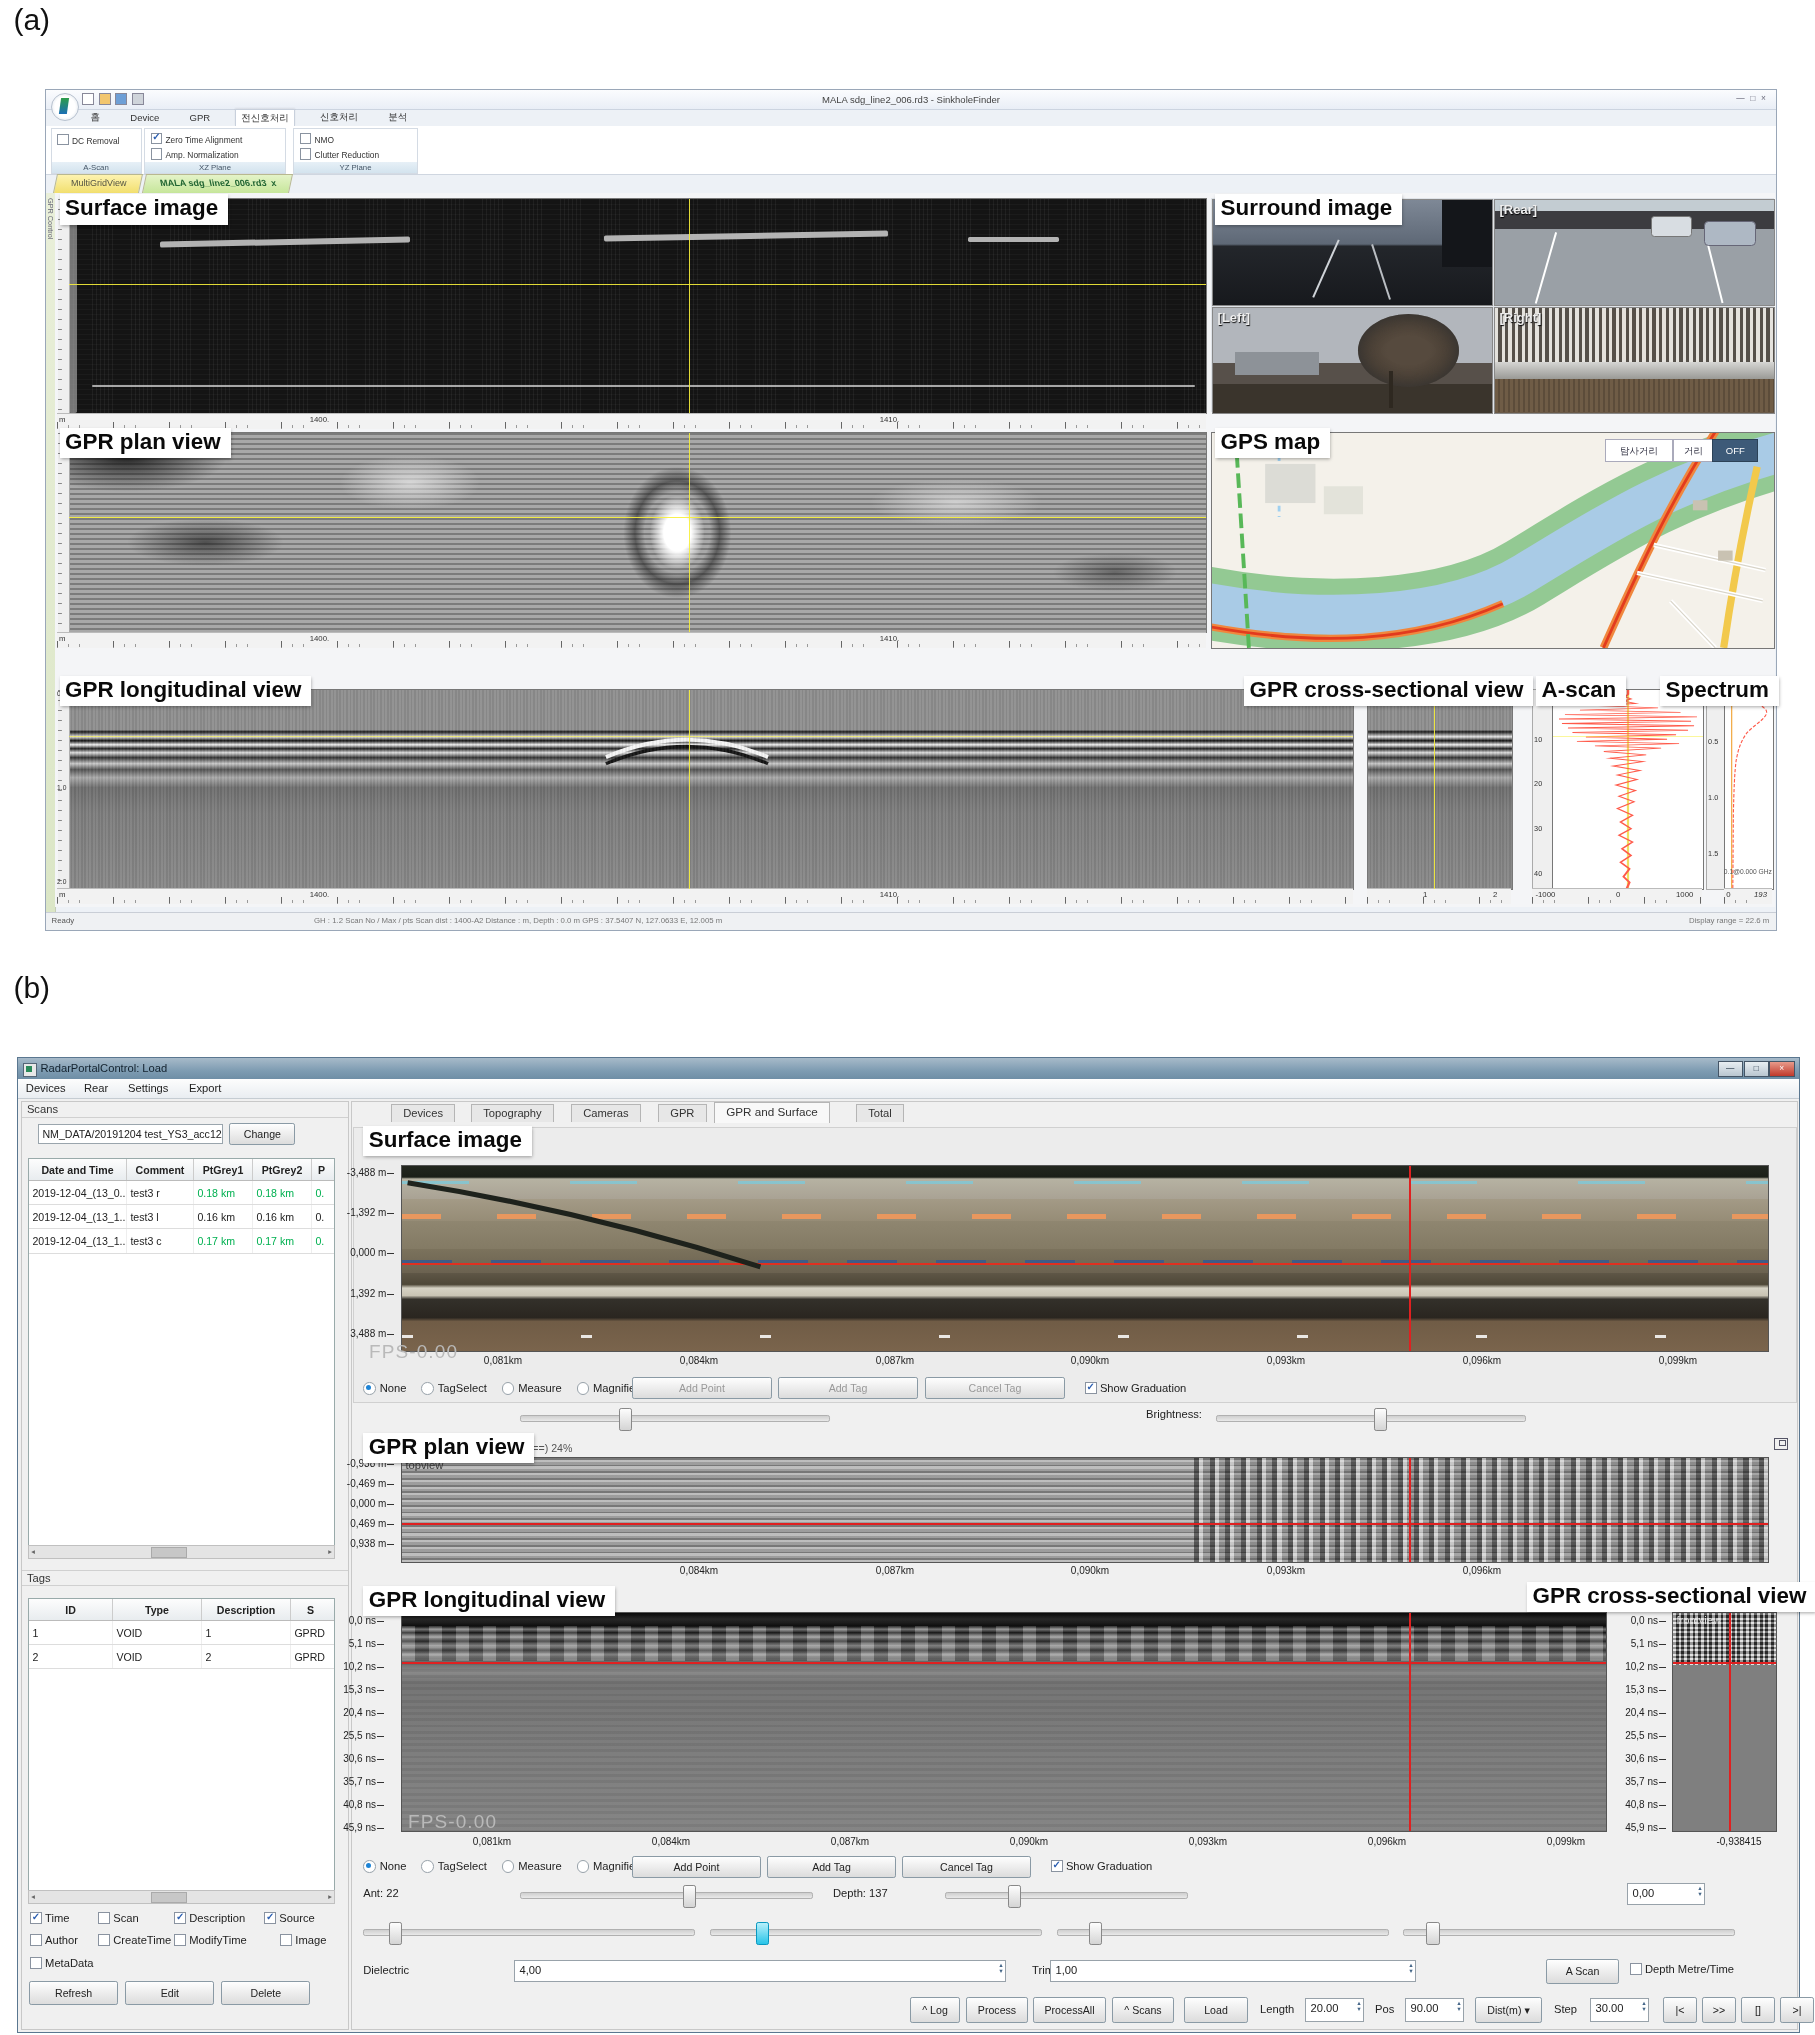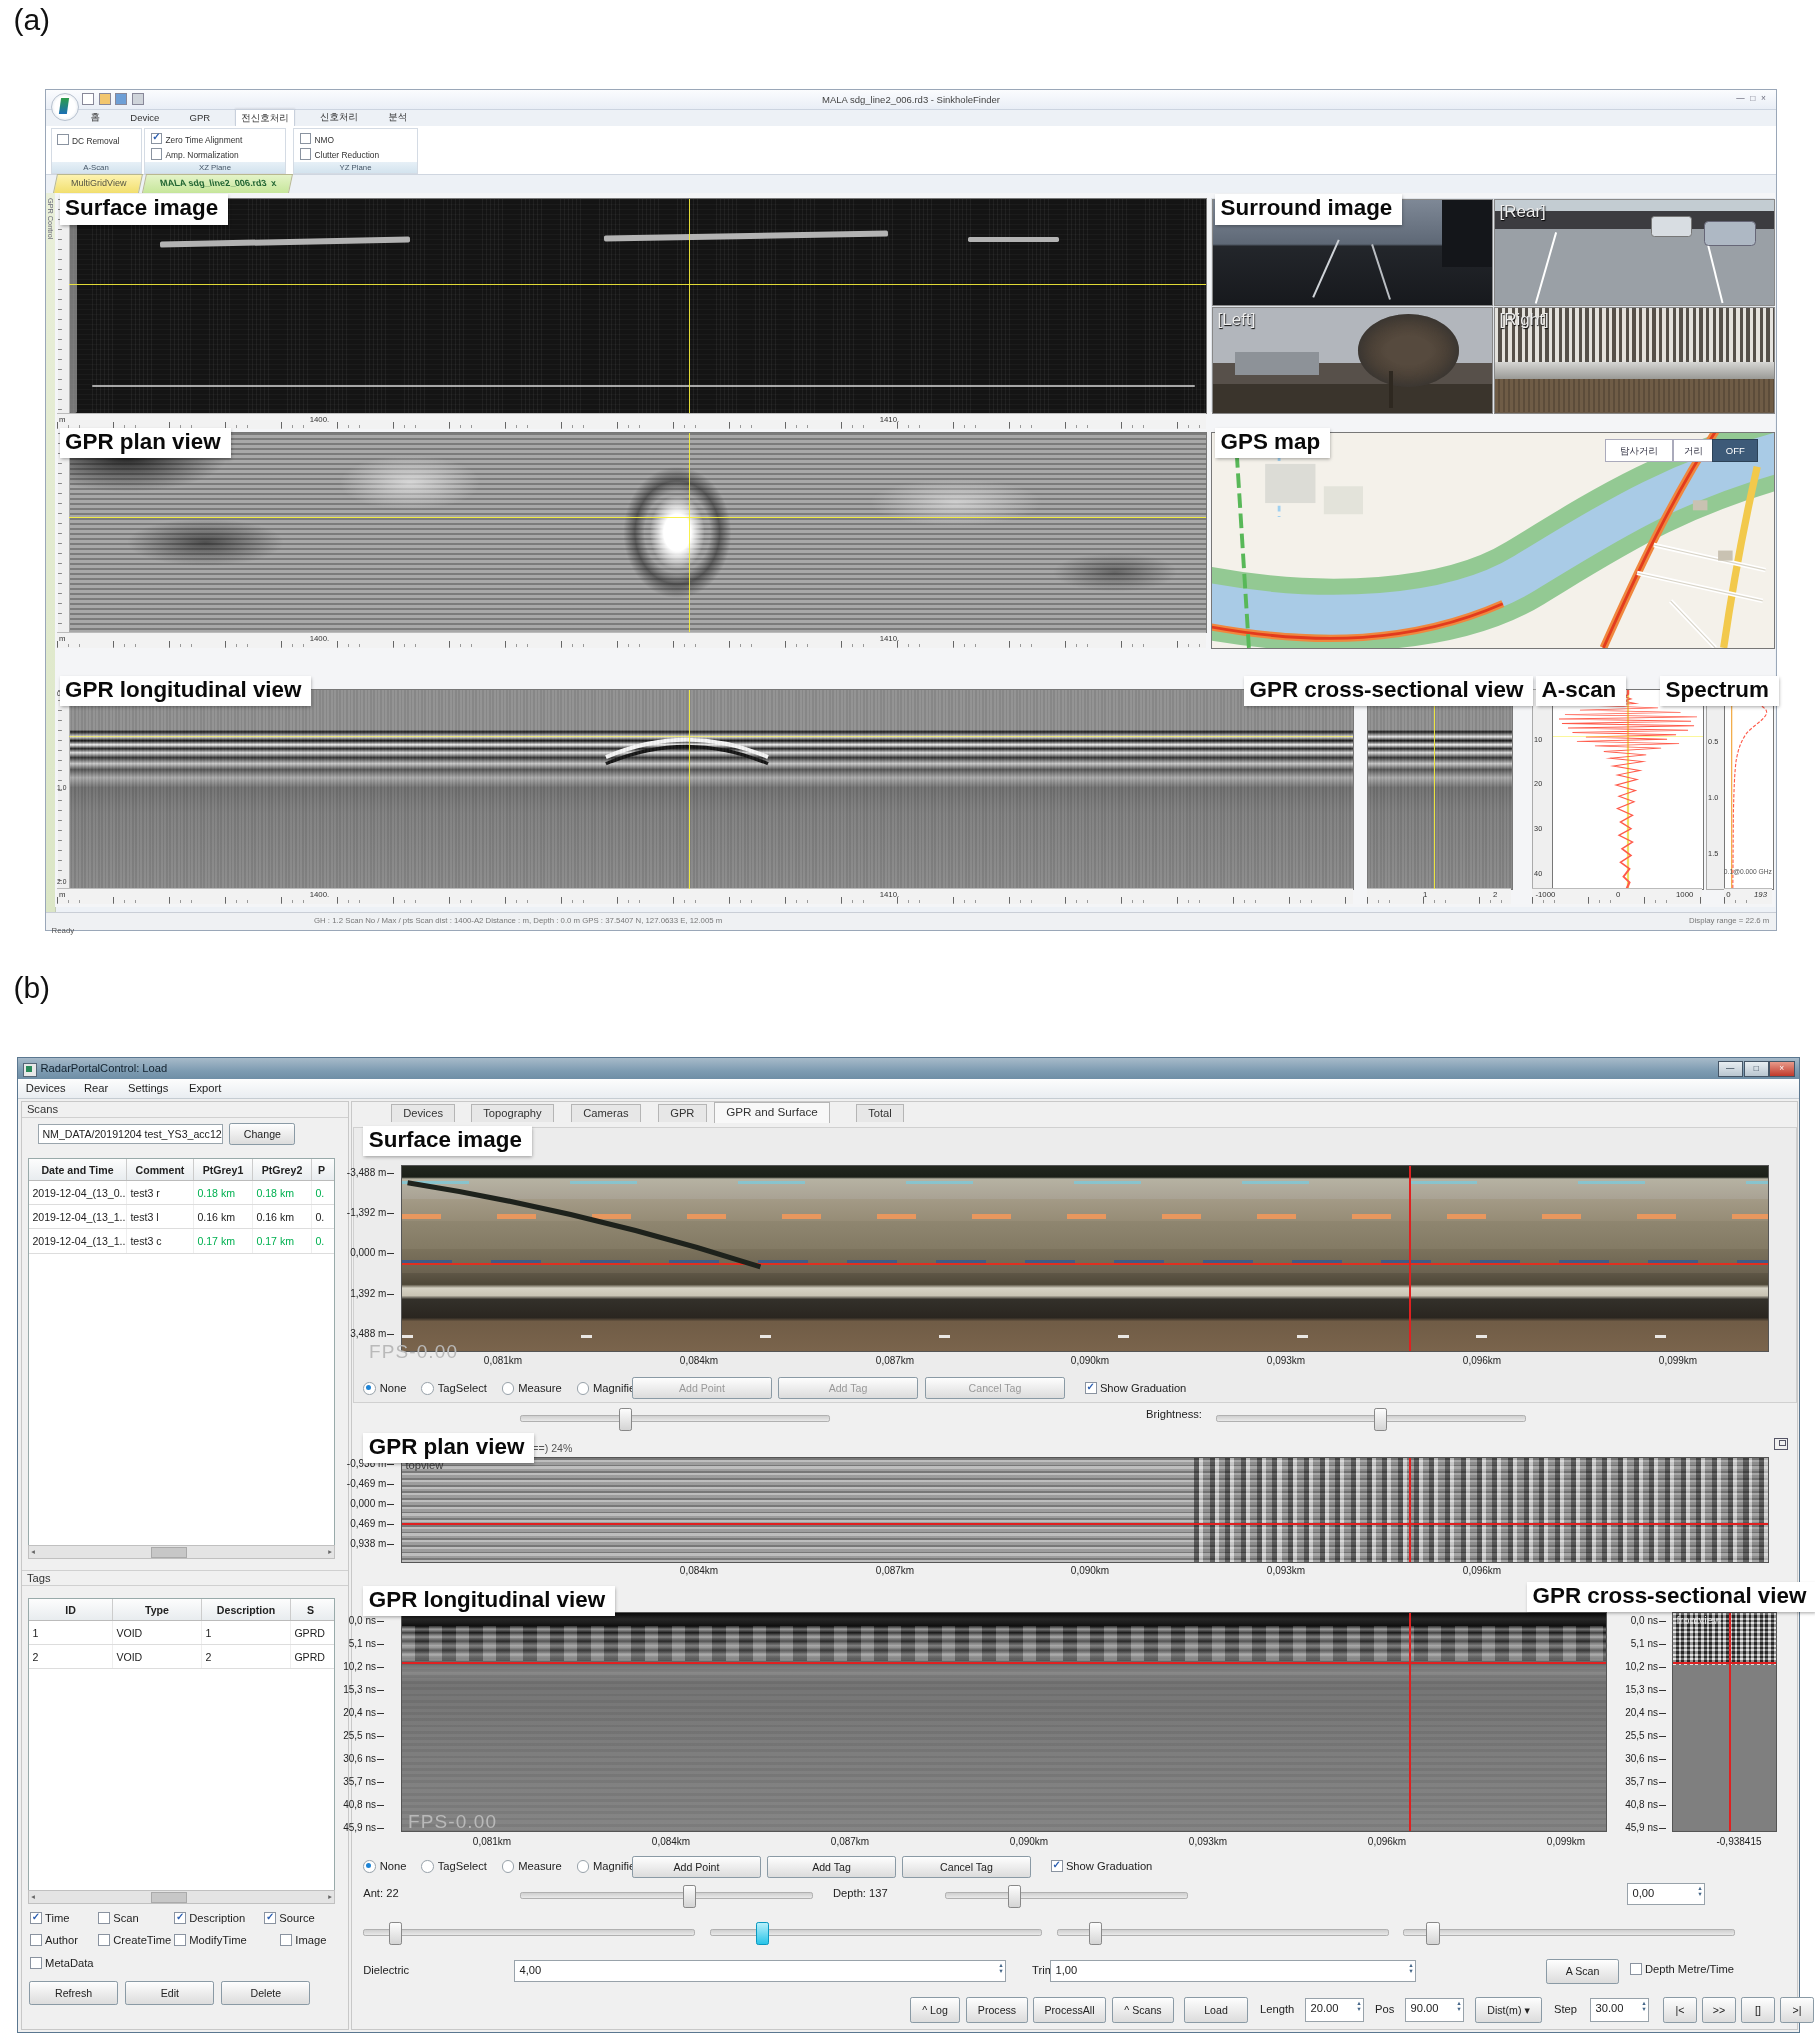--- a/index.html
+++ b/index.html
@@ -48,21 +48,21 @@
     radial-gradient(ellipse 73px 89px at 53.5% 50%, rgba(255,255,255,0) 45%, rgba(30,30,30,.55) 58%, rgba(255,255,255,0) 74%),
     radial-gradient(ellipse 145px 50px at 5% 12%, rgba(15,15,15,.85), transparent 70%),
     radial-gradient(ellipse 112px 34px at 12% 55%, rgba(20,20,20,.6), transparent 70%),
     radial-gradient(ellipse 101px 39px at 30% 25%, rgba(235,235,235,.7), transparent 70%),
     radial-gradient(ellipse 123px 34px at 78% 35%, rgba(240,240,240,.55), transparent 70%),
     radial-gradient(ellipse 89px 28px at 92% 70%, rgba(25,25,25,.45), transparent 70%),
     repeating-linear-gradient(180deg, rgba(0,0,0,.20) 0 2.2px, rgba(255,255,255,.14) 2.2px 5px);}
   .tex-longA{background:linear-gradient(180deg,#8e8e8e 0%,#8e8e8e 20%,#1a1a1a 21%,#e8e8e8 23.5%,#111 25.5%,#f2f2f2 27.5%,#222 29.5%,#ddd 31.5%,#333 34%,#c8c8c8 37%,#555 40%,#aaa 44%,#6f6f6f 49%,#7d7d7d 62%,#888 100%);background-blend-mode:normal;}
   .tex-longA::after{content:"";position:absolute;inset:0;background:repeating-linear-gradient(90deg,rgba(255,255,255,.05) 0 1.7px,rgba(0,0,0,.05) 1.7px 3.4px);}
   .surround-cell{position:absolute;border:0.6px solid #888;overflow:hidden;}
-  .camlbl{position:absolute;left:4.5px;top:2.2px;color:#eee;font-size:17px;text-shadow:0.6px 0.6px 1.1px #000;z-index:2;}
+  .camlbl{position:absolute;left:4.5px;top:2.2px;color:#eee;font-size:13px;text-shadow:0.6px 0.6px 1.1px #000;z-index:2;font-weight:bold;}
   .mapbtn{position:absolute;top:5.6px;height:21px;font-size:9.5px;text-align:center;line-height:21px;z-index:5;}
   .a-status{position:absolute;left:0;bottom:0;width:100%;height:17px;background:#eff1f3;border-top:0.6px solid #c9ced6;font-size:7.8px;color:#555;}
   
   #winB{position:absolute;left:17px;top:1057px;width:1781px;height:974px;background:#f0f0f0;border:1.1px solid #5a7790;}
   .b-title{position:absolute;left:0;top:0;width:100%;height:21px;background:linear-gradient(#a7bac9,#7e9cb2 60%,#6e8ea6);}
   .b-title .ic{position:absolute;left:4.5px;top:4.5px;width:12.3px;height:12.3px;background:#e8e8e8;border:0.6px solid #567;}
   .b-title .ic i{position:absolute;left:2.2px;top:2.2px;width:6.7px;height:6.7px;background:#2a8a5a;display:block;}
   .b-title .ttl{position:absolute;left:22.4px;top:3.9px;font-size:11.2px;color:#13222e;}
   .bwbtn{position:absolute;top:2.8px;width:23.5px;height:14.5px;border:0.6px solid #456;background:linear-gradient(#e8eef2,#b9c6d0);font-size:8.4px;text-align:center;line-height:13.4px;color:#234;}
   .bwbtn.close{background:linear-gradient(#e89a8a,#c0392b);color:#fff;}
@@ -309,21 +309,21 @@
       <span style="position:absolute;right:1.1px;bottom:14.5px;font-size:6.7px;color:#555;white-space:nowrap;">0.1@0.000 GHz</span>
     </div>
     <div class="ruler" style="left:1669px;top:695px;width:48px;">
       <span style="left:2.2px;">0</span>
       <span style="left:30px;font-style:italic;">193</span>
     </div>
     <div class="biglbl" style="left:1605px;top:483px;">Spectrum</div>
   </div>
 
   <div class="a-status">
-    <span style="position:absolute;left:5.6px;top:3.4px;margin-top:10px;">Ready</span>
+    <span style="position:absolute;left:5.6px;top:3.4px;">Ready</span>
     <span style="position:absolute;left:268px;top:3.4px;color:#777;">GH : 1.2     Scan No / Max / pts Scan dist : 1400-A2     Distance : m, Depth : 0.0 m     GPS : 37.5407 N, 127.0633 E, 12.005 m</span>
     <span style="position:absolute;right:6.7px;top:3.4px;color:#777;">Display range = 22.6 m</span>
   </div>
 </div>
 
 <div class="figlabel" style="left:13.4px;top:971px;">(b)</div>
 
 <div id="winB">
   <div class="b-title">
     <span class="ic">

